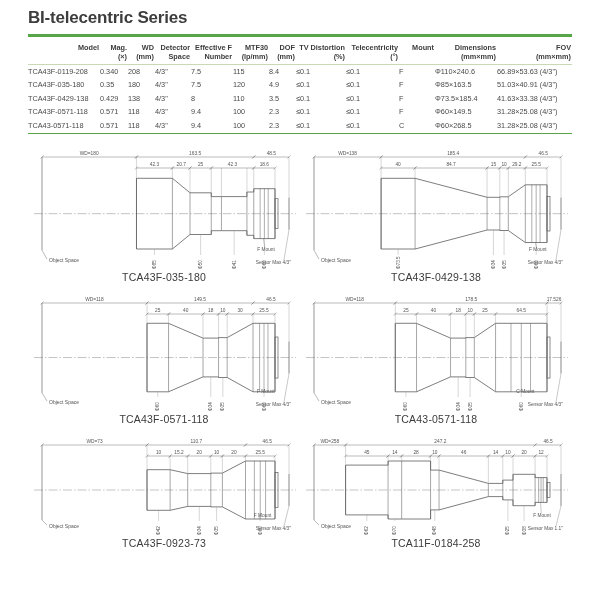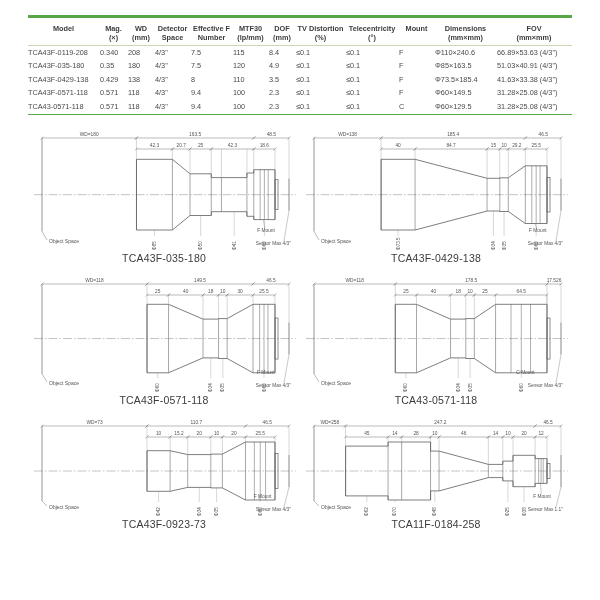--- a/index.html
+++ b/index.html
@@ -1,34 +1,35 @@
 <!DOCTYPE html>
 <html><head>
 <meta charset="utf-8">
 <style>
   html,body{margin:0;padding:0;background:#fff;}
   body{width:600px;height:600px;font-family:"Liberation Sans",sans-serif;color:#444;overflow:hidden;}
   .page{position:relative;width:600px;height:600px;box-sizing:border-box;padding:8px 28px 0 28px;}
   .title{font-weight:bold;font-size:17px;line-height:1.13;color:#3d3d3d;letter-spacing:-0.2px;}
   .rule{height:3px;margin-top:7px;}
   table{border-collapse:collapse;width:544px;table-layout:fixed;margin-top:4px;}
-  th{font-size:7.3px;font-weight:bold;color:#3c3c3c;text-align:center;vertical-align:top;padding:2px 1px 3px 0;line-height:1.25;}
+  th{font-size:7.3px;font-weight:bold;color:#3c3c3c;text-align:right;vertical-align:top;padding:2px 1px 3px 0;line-height:1.25;}
   thead tr{border-bottom:1px solid #c9d8b5;}
   td{font-size:7.3px;color:#4a4a4a;padding:2.4px 1px 2.4px 0;line-height:1.2;white-space:nowrap;overflow:hidden;}
   tbody tr:last-child{border-bottom:1.5px solid #57a748;}
   .figs{display:grid;grid-template-columns:272px 272px;grid-template-rows:146px 142px 126px;margin-top:15px;}
   .fig{display:flex;flex-direction:column;align-items:center;}
   .fig svg{display:block;}
   .cap{font-size:10.5px;color:#3b3b3b;text-align:center;margin-top:0;letter-spacing:0.2px;}
 </style>
 </head>
 <body>
 
 <div class="page">
   <div class="title">
+    <div>BI-telecentric Series</div>
   </div>
   <div class="rule" style="background: rgb(87, 167, 72);"></div>
 
   <table>
     <colgroup>
         <col style="width: 72px;">
         <col style="width: 28px;">
         <col style="width: 27px;">
         <col style="width: 36px;">
         <col style="width: 42px;">
@@ -153,21 +154,21 @@
           <td>TCA43-0571-118</td>
           <td>0.571</td>
           <td>118</td>
           <td>4/3"</td>
           <td>9.4</td>
           <td>100</td>
           <td>2.3</td>
           <td>≤0.1</td>
           <td>≤0.1</td>
           <td>C</td>
-          <td>Φ60×129.5</td>
+          <td>Φ60×268.5</td>
           <td>31.28×25.08 (4/3")</td>
         </tr>
       </tbody>
   </table>
 
   <div class="figs">
       <div class="fig">
         <svg width="270" height="122">
           <line x1="5" y1="64.66" x2="267" y2="64.66" stroke="#888" stroke-width="0.5" stroke-dasharray="9 2 1.5 2"></line>
           <line x1="13" y1="8" x2="13" y2="101.25999999999999" stroke="#6a6a6a" stroke-width="0.7"></line>

